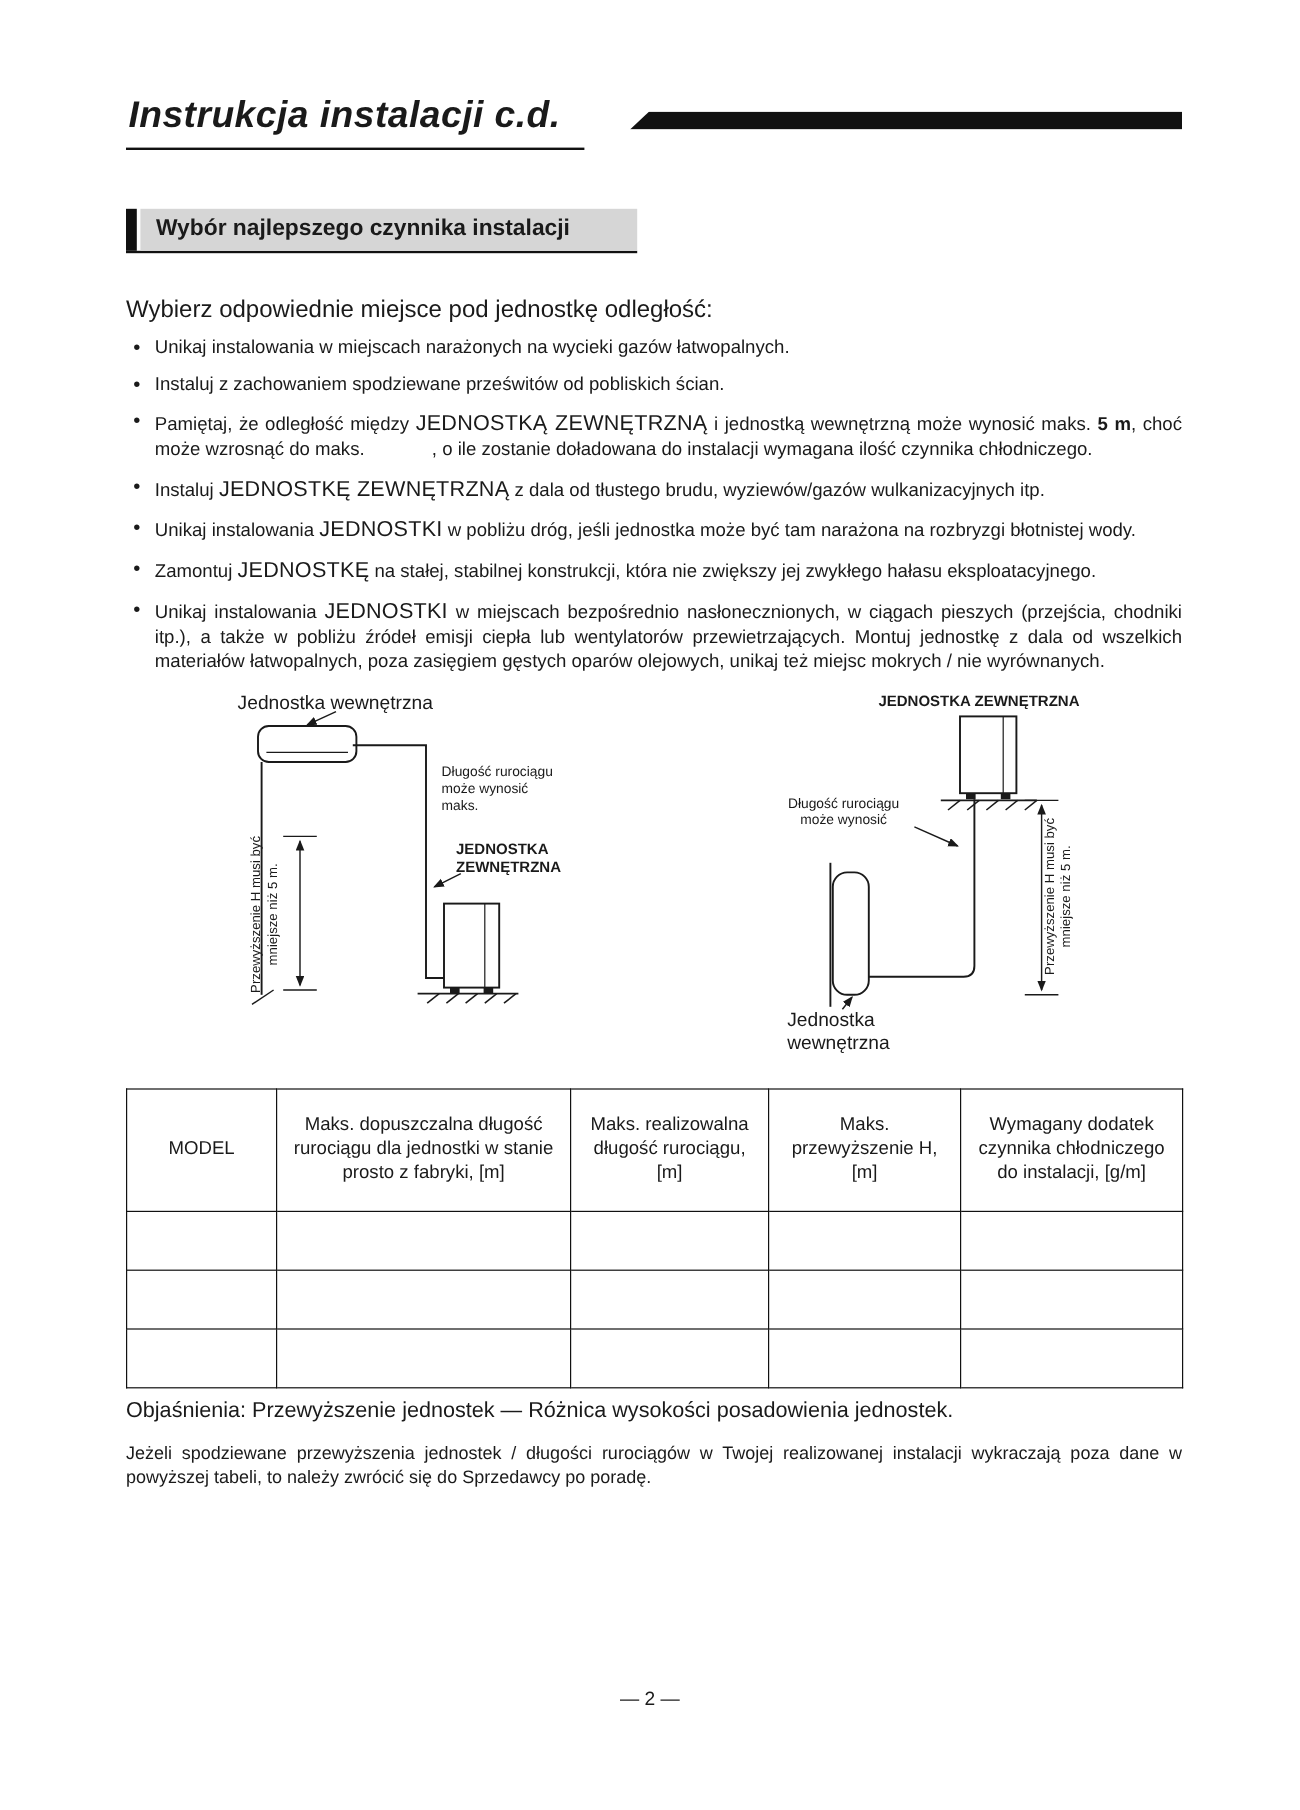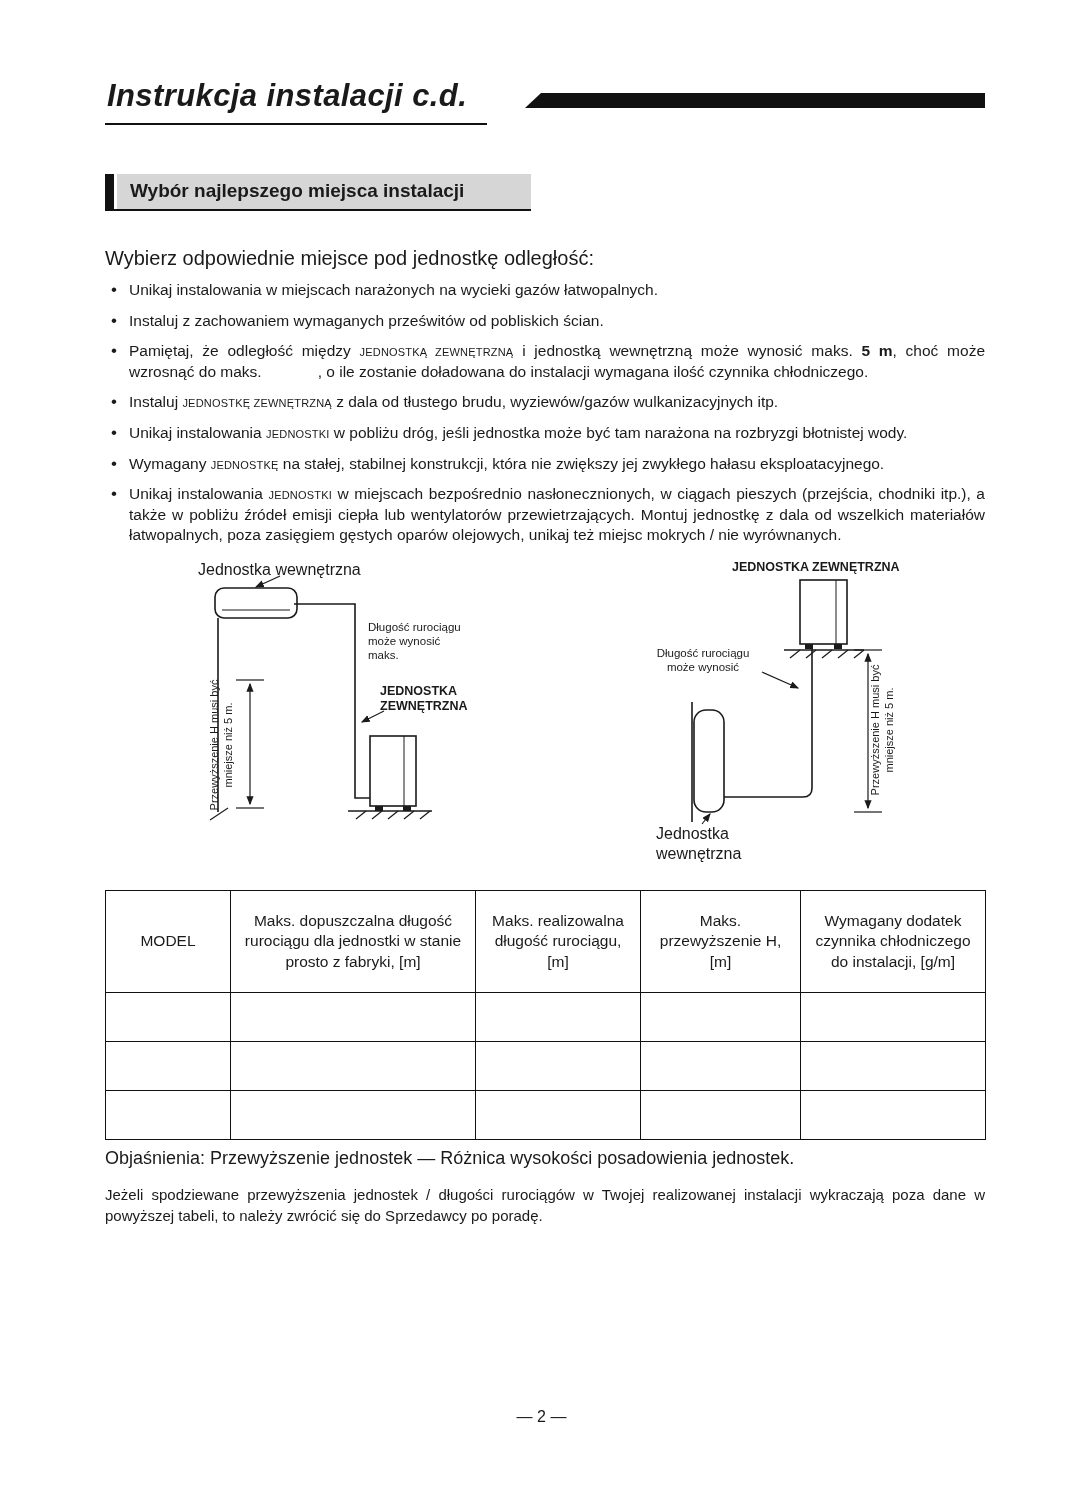--- a/index.html
+++ b/index.html
@@ -21,21 +21,21 @@
                     border-bottom:2px solid #111; }
   .section-accent { width:9px; background:#111; margin-right:3px; }
   .section-box { flex:1; background:#d6d6d6; font-size:19px; font-weight:bold; padding:6px 13px 7px; }
 
   
   .intro-heading { margin-top:36px; font-size:20px; }
   .bullet-list { margin-top:8px; }
   .bullet { position:relative; margin-top:10px; font-size:15.5px; line-height:1.33;
             text-align:justify; padding-left:24px; }
   .bullet::before { content:"\2022"; position:absolute; left:6px; top:-1px; font-size:17px; }
-  .seg-sc { font-size:11px; text-transform:uppercase; letter-spacing:.2px;margin-top:40px; }
+  .seg-sc { font-size:18px; text-transform:uppercase; letter-spacing:.2px;margin-top:40px; }
   .seg-b { font-weight:bold; }
   .seg-gap { display:inline-block; width:56px; }
 
   
   .diagrams { position:relative; height:306px; margin-top:14px; }
   .diagram { position:absolute; top:0; }
   .diagram-left { left:85px; width:310px; height:302px; }
   .diagram-right { left:535px; width:330px; height:306px; }
   .diagram svg { position:absolute; left:0; top:0; }
   .dlabel { position:absolute; font-size:16px; line-height:1.22; white-space:pre-line; }
@@ -68,32 +68,32 @@
 
 <div class="page">
 
   <div class="doc-header">
     <h1 class="doc-title">Instrukcja instalacji c.d.</h1>
     <div class="title-bar"></div>
   </div>
 
   <div class="section-header">
     <div class="section-accent"></div>
-    <div class="section-box">Wybór najlepszego miejsca instalacji</div>
+    <div class="section-box">Wybór najlepszego czynnika instalacji</div>
   </div>
 
   <div class="intro-heading">Wybierz odpowiednie miejsce pod jednostkę odległość:</div>
 
   <div class="bullet-list">
       <div class="bullet"><span>Unikaj instalowania w miejscach narażonych na wycieki gazów łatwopalnych.</span></div>
-      <div class="bullet"><span>Instaluj z zachowaniem wymaganych prześwitów od pobliskich ścian.</span></div>
+      <div class="bullet"><span>Instaluj z zachowaniem spodziewane prześwitów od pobliskich ścian.</span></div>
       <div class="bullet"><span>Pamiętaj, że odległość między </span><span class="seg-sc">jednostką zewnętrzną</span><span> i jednostką wewnętrzną może wynosić maks. </span><span class="seg-b">5 m</span><span>, choć może wzrosnąć do maks.</span><span class="seg-gap"></span><span>, o ile zostanie doładowana do instalacji wymagana ilość czynnika chłodniczego.</span></div>
       <div class="bullet"><span>Instaluj </span><span class="seg-sc">jednostkę zewnętrzną</span><span> z dala od tłustego brudu, wyziewów/gazów wulkanizacyjnych itp.</span></div>
       <div class="bullet"><span>Unikaj instalowania </span><span class="seg-sc">jednostki</span><span> w pobliżu dróg, jeśli jednostka może być tam narażona na rozbryzgi błotnistej wody.</span></div>
-      <div class="bullet"><span>Wymagany </span><span class="seg-sc">jednostkę</span><span> na stałej, stabilnej konstrukcji, która nie zwiększy jej zwykłego hałasu eksploatacyjnego.</span></div>
+      <div class="bullet"><span>Zamontuj </span><span class="seg-sc">jednostkę</span><span> na stałej, stabilnej konstrukcji, która nie zwiększy jej zwykłego hałasu eksploatacyjnego.</span></div>
       <div class="bullet"><span>Unikaj instalowania </span><span class="seg-sc">jednostki</span><span> w miejscach bezpośrednio nasłonecznionych, w ciągach pieszych (przejścia, chodniki itp.), a także w pobliżu źródeł emisji ciepła lub wentylatorów przewietrzających. Montuj jednostkę z dala od wszelkich materiałów łatwopalnych, poza zasięgiem gęstych oparów olejowych, unikaj też miejsc mokrych / nie wyrównanych.</span></div>
     </div>
 
   <div class="diagrams">
 
     <div class="diagram diagram-left">
       <svg width="310" height="302" viewBox="0 0 310 302">
         <defs>
           <marker id="ahl" markerWidth="9" markerHeight="8" refX="6.5" refY="3" orient="auto-start-reverse">
             <path d="M0,0 L7.5,3 L0,6 Z" fill="#1a1a1a"></path>

